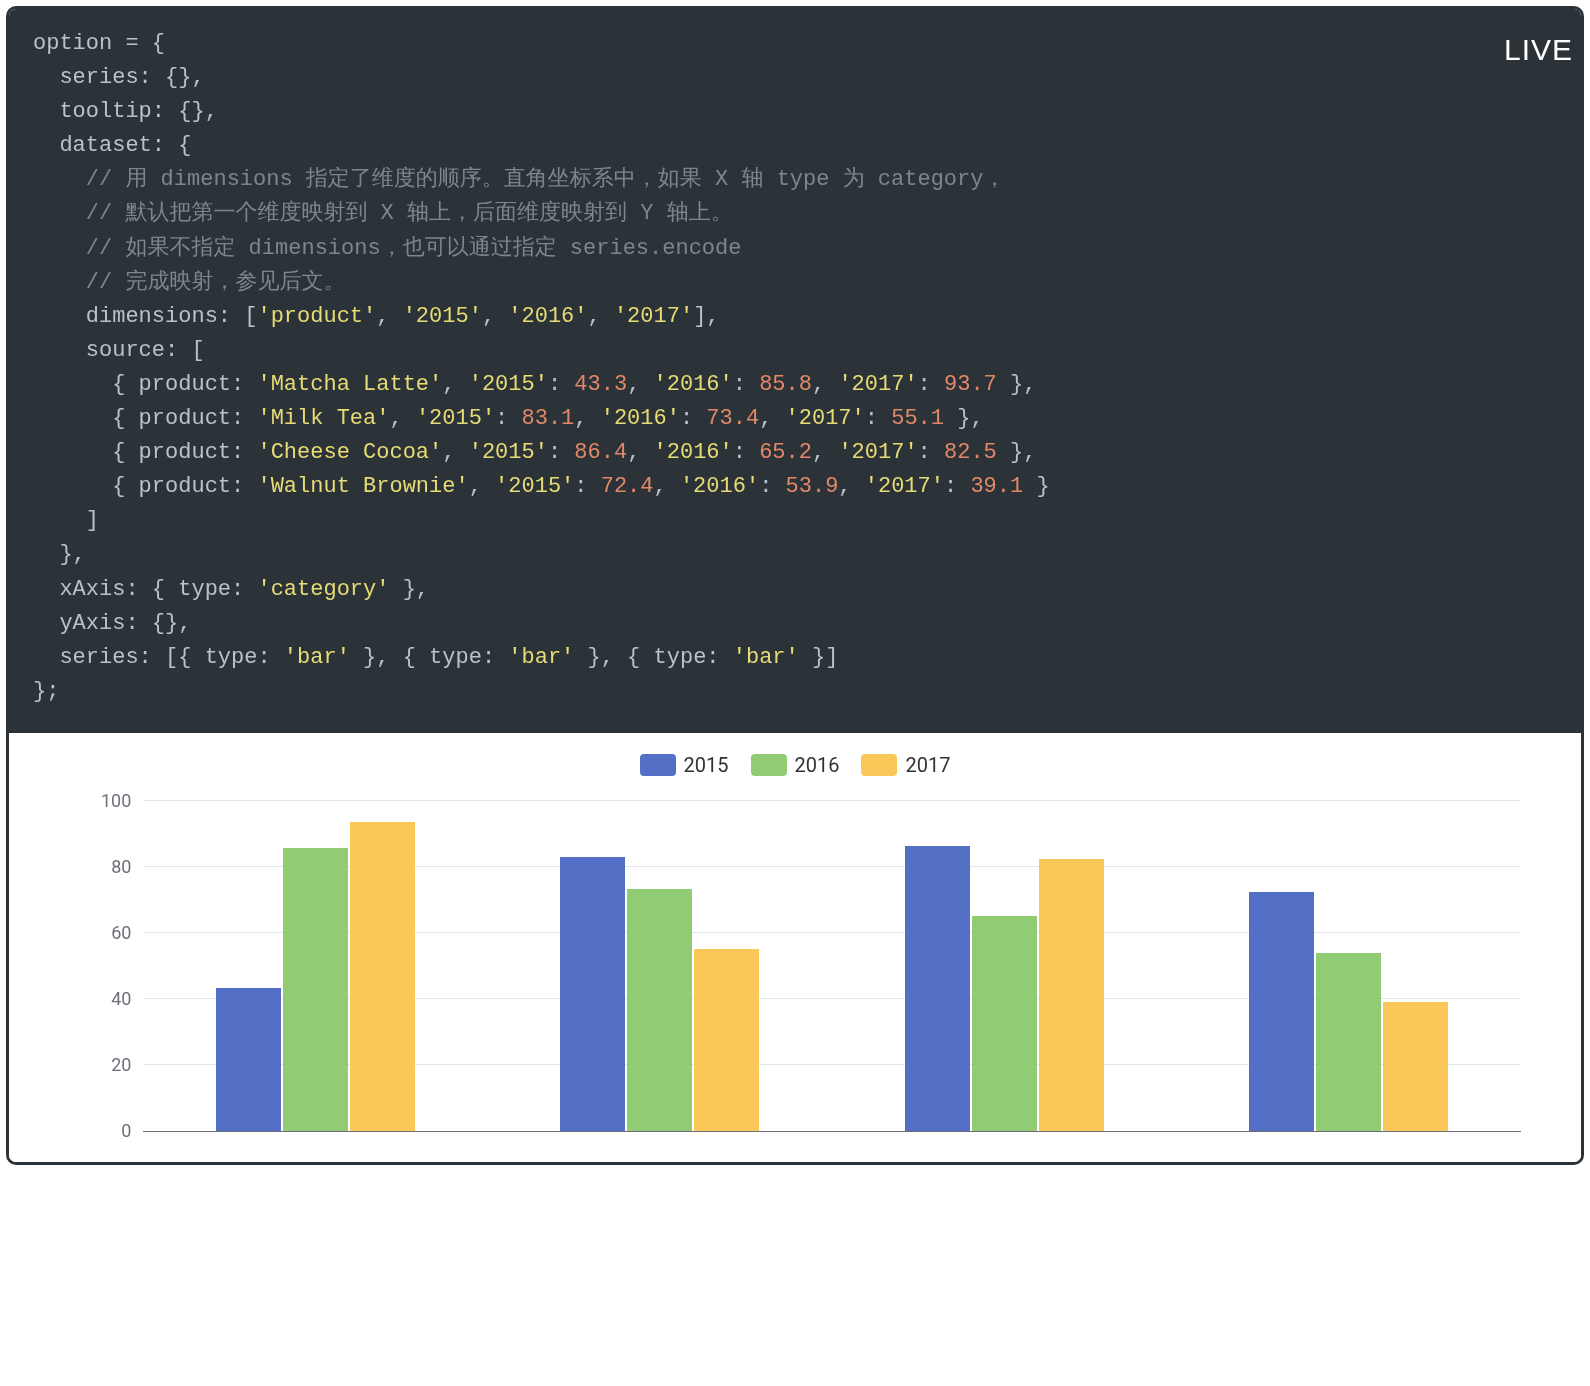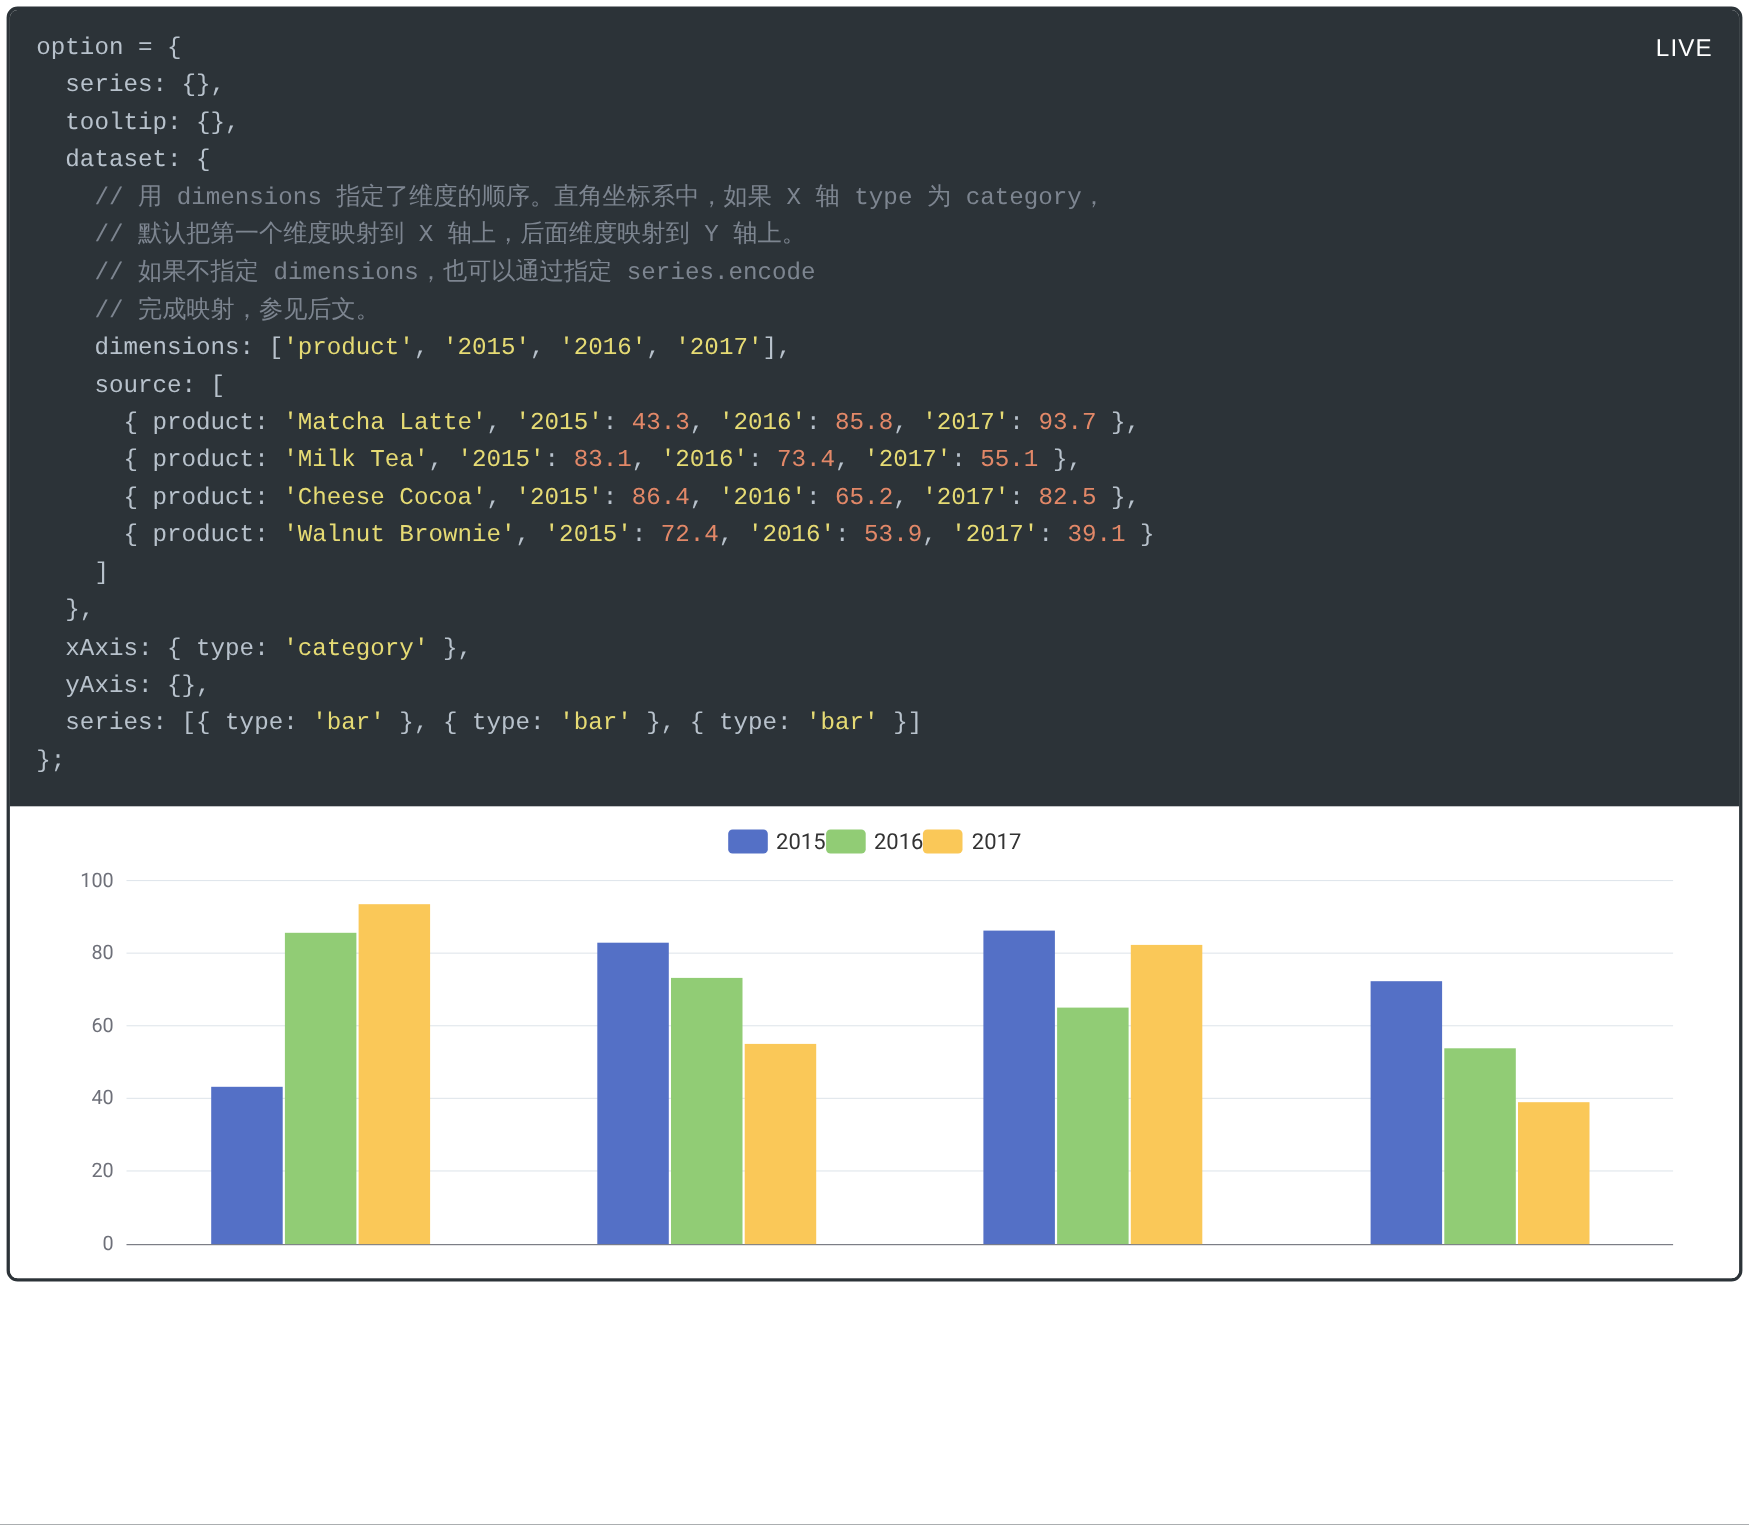--- a/index.html
+++ b/index.html
@@ -35,54 +35,55 @@
     font-family: "SFMono-Regular", Consolas, "Liberation Mono", Menlo, monospace;
     font-size: 22px;
     line-height: 1.55;
     padding: 18px 24px 24px 24px;
     position: relative;
     white-space: pre;
   }
   .live-badge {
     position: absolute;
     top: 18px;
-    right: 24px;
+    right: 8px;
     color: #fff;
     font-family: -apple-system, sans-serif;
-    font-size: 22px;
+    font-size: 30px;
     letter-spacing: 1px;
   }
   .c { color: var(--fg-muted); font-family: Liberation Mono, monospace; }
   .s { color: var(--tok-str); }
   .n { color: var(--tok-num); }
   .chart-pane {
     background: #fff;
     padding: 12px 0 30px 0;
   }
   .legend {
     display: flex;
     justify-content: center;
+    gap: 22px;
     font-size: 20px;
     color: #333;
     margin: 8px 0 24px 0;
   }
   .legend-item {
     display: flex;
     align-items: center;
     gap: 8px;
     cursor: pointer;
   }
   .legend-swatch {
     width: 36px;
     height: 22px;
     border-radius: 4px;
   }
   .plot-wrap {
     display: flex;
-    padding: 0 60px 0 64px;
+    padding: 0 60px 0 92px;
   }
   .y-axis {
     display: flex;
     flex-direction: column;
     justify-content: space-between;
     align-items: flex-end;
     height: 330px;
     padding-right: 12px;
     color: var(--axis);
     font-size: 18px;

